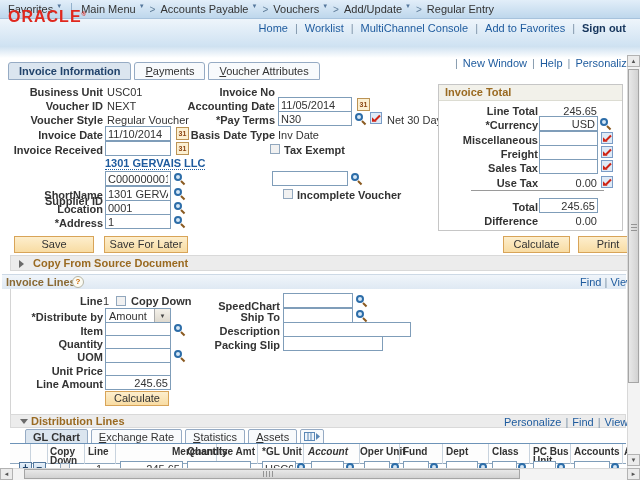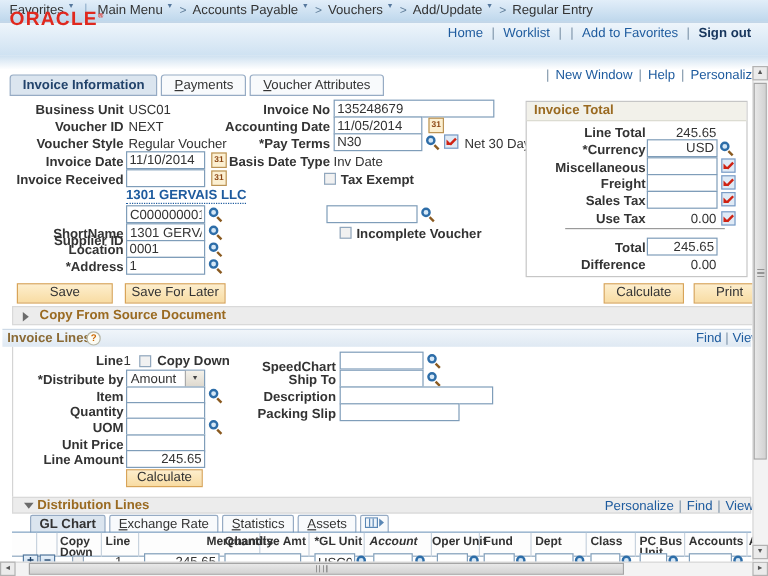--- a/index.html
+++ b/index.html
@@ -128,20 +128,21 @@
     <span class="csep">&gt;</span>
     <span>Regular Entry</span>
   </div>
 
   <div class="hdr">
     <div class="toplinks">
       <a class="link">Home</a>
       <span class="sep">|</span>
       <a class="link">Worklist</a>
       <span class="sep">|</span>
+      <a class="link">MultiChannel Console</a>
       <span class="sep">|</span>
       <a class="link">Add to Favorites</a>
       <span class="sep">|</span>
       <a class="link" style="font-weight:bold;color:#16355c;">Sign out</a>
     </div>
   </div>
   <div class="logo"><span>ORACLE</span><sup>®</sup></div>
   <div class="fade"></div>
 
   <div class="pagebar">
@@ -189,21 +190,20 @@
 
   <div class="rlbl" style="left:0;top:203px;width:103px;">Location</div>
   <input class="inp" style="left: 105px; top: 200px; width: 66px;" value="0001">
   <span class="icon ic-look" style="left:174px;top:201px;"></span>
 
   <div class="rlbl" style="left:0;top:217px;width:103px;">*Address</div>
   <input class="inp" style="left: 105px; top: 214px; width: 66px;" value="1">
   <span class="icon ic-look" style="left:174px;top:215px;"></span>
 
   <div class="rlbl" style="left:160px;top:86px;width:115px;">Invoice No</div>
-  <input class="inp" style="left: 278px; top: 83px; width: 134px;" value="135248679">
 
   <div class="rlbl" style="left:160px;top:100px;width:115px;">Accounting Date</div>
   <input class="inp" style="left: 278px; top: 97px; width: 74px;" value="11/05/2014">
   <span class="icon ic-cal" style="left:357px;top:98px;"></span>
 
   <div class="rlbl" style="left:160px;top:114px;width:115px;">*Pay Terms</div>
   <input class="inp" style="left: 278px; top: 111px; width: 74px;" value="N30">
   <span class="icon ic-look" style="left:355px;top:112px;"></span>
   <span class="icon ic-tr" style="left:370px;top:112px;"></span>
   <div class="val" style="left:387px;top:114px;">Net 30 Day</div>

